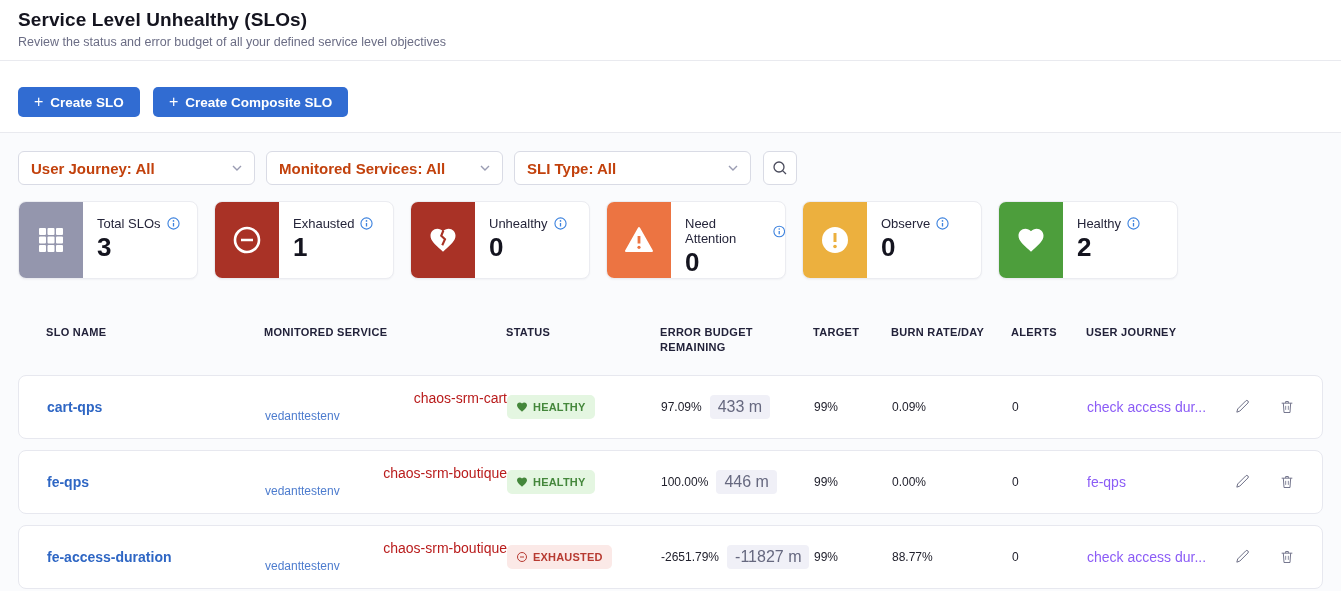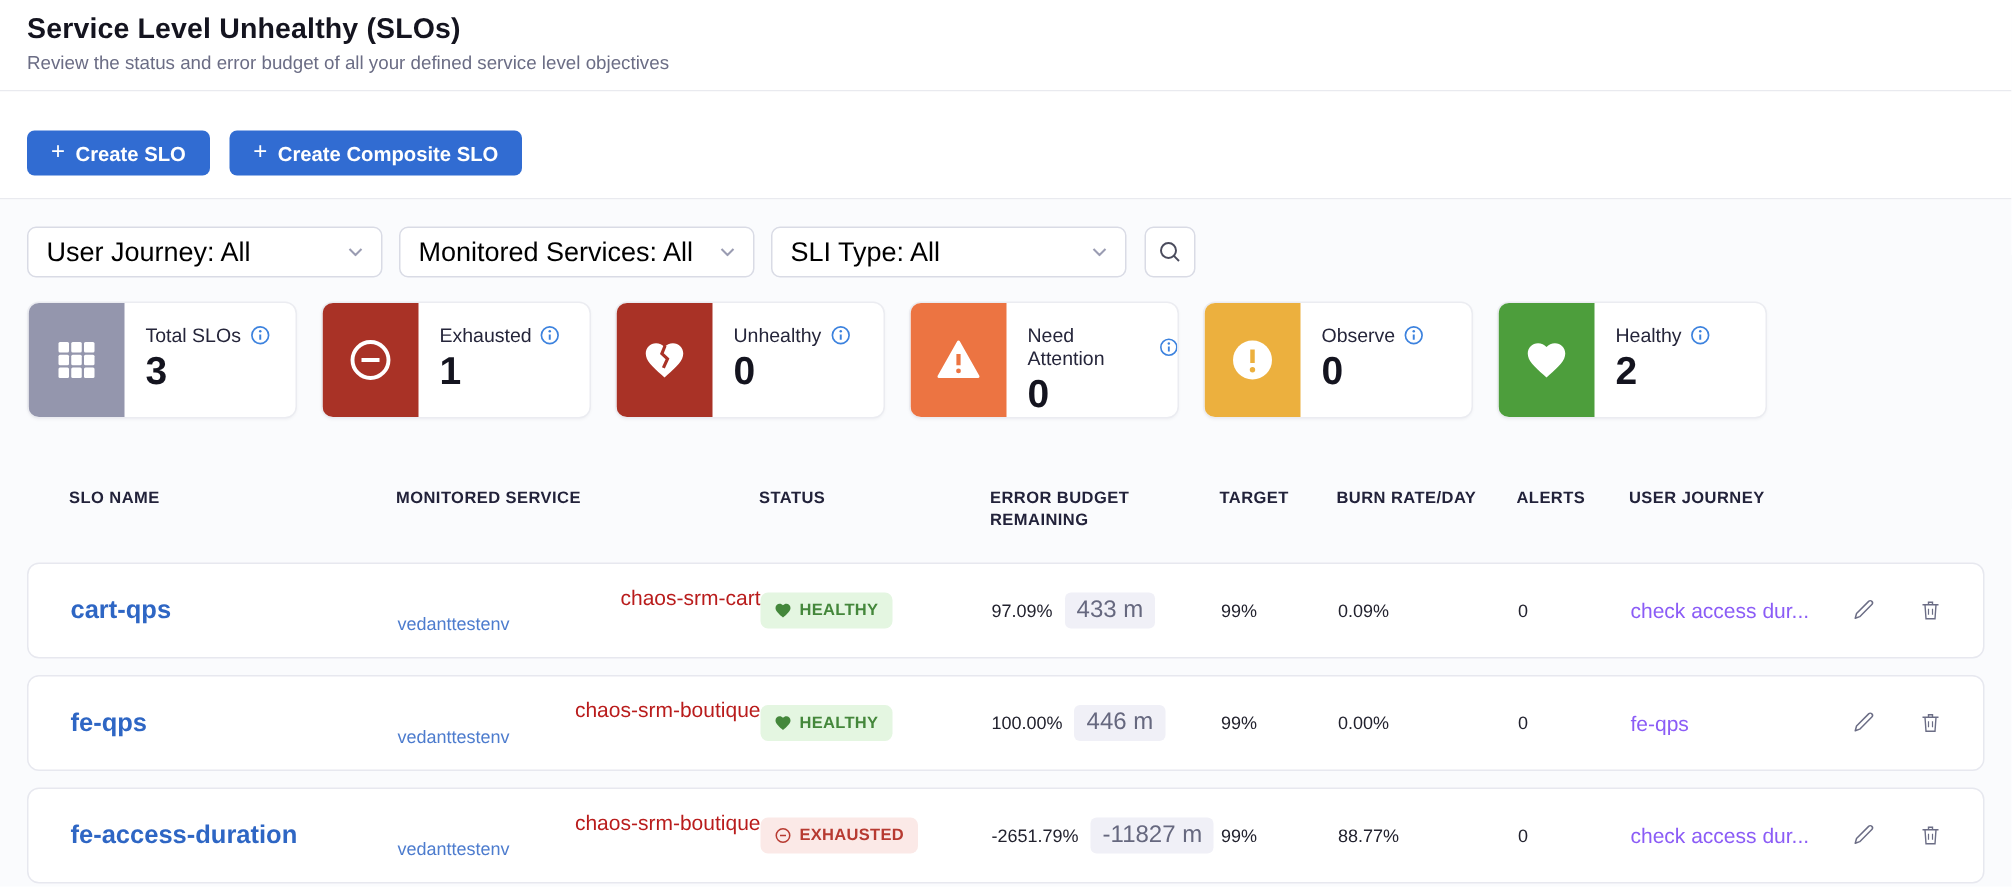--- a/index.html
+++ b/index.html
@@ -18,21 +18,21 @@
     font-family:inherit; }
   .btn-plus { font-size:16px; font-weight:400; line-height:1; }
 
   
   .content { background:#fafbfd; padding:18px 18px 0; height:463px; }
 
   
   .filter-bar { display:flex; gap:11px; align-items:center; }
   .dropdown { width:237px; height:34px; background:#fff; border:1px solid #d9dbe5; border-radius:6px;
     display:flex; align-items:center; justify-content:space-between; padding:0 12px; cursor:pointer; }
-  .dropdown-label { font-size:18px; color:#000000; }
+  .dropdown-label { font-size:15px; color:#c2410c;font-weight:bold; }
   .search-btn { width:34px; height:34px; background:#fff; border:1px solid #d9dbe5; border-radius:6px;
     display:flex; align-items:center; justify-content:center; cursor:pointer; margin-left:1px; }
 
   
   .cards-row { display:flex; gap:16px; margin-top:16px; }
   .stat-card { width:180px; height:78px; background:#fff; border:1px solid #ebecf1; border-radius:8px;
     box-shadow:0 1px 2px rgba(30,30,60,.04); display:flex; overflow:hidden; }
   .stat-icon-block { width:64px; height:100%; display:flex; align-items:center; justify-content:center; flex-shrink:0; }
   .bg-gray { background:#9496ad; } .bg-red { background:#a93226; } .bg-orange { background:#ec7442; }
   .bg-amber { background:#ecb03e; } .bg-green { background:#4d9e3c; }
@@ -42,21 +42,21 @@
   .stat-value { font-size:26px; font-weight:700; color:#14141f; margin-top:3px; line-height:1; }
 
   
   .slo-table { margin-top:24px; }
   .tbl-grid { display:grid; grid-template-columns:218px 242px 154px 153px 78px 120px 75px 145px 1fr; align-items:center; }
   .tbl-head { padding:22px 28px 20px; }
   .th { font-size:11px; font-weight:700; color:#22223a; letter-spacing:.3px; text-transform:uppercase;
     align-self:start; padding-right:14px; line-height:1.35; }
   .tbl-row { background:#fff; border:1px solid #e7e8ef; border-radius:8px; height:64px; margin-bottom:11px;
     padding:0 28px; cursor:pointer; }
-  .slo-link { font-size:17px; font-weight:700; color:#2e66c4; }
+  .slo-link { font-size:14px; font-weight:700; color:#2e66c4; }
   .svc-name { font-size:14px; font-weight:400; color:#b91c1c; line-height:1.25;text-align:right; }
   .svc-env { font-size:12px; color:#4d7cce; margin-top:2px; }
   .status-badge { display:inline-flex; align-items:center; gap:5px; height:24px; padding:0 9px;
     border-radius:5px; font-size:11px; font-weight:700; letter-spacing:.2px; }
   .badge-healthy { background:#e4f6e1; color:#44873b; }
   .badge-exhausted { background:#fbe9e7; color:#b73a31; }
   .budget-cell { display:flex; align-items:center; gap:8px; }
   .cell-text { font-size:12px; color:#22222e; }
   .budget-chip { background:#f0f0f7; color:#66687f; font-size:16px; padding:3px 8px; border-radius:4px; white-space:nowrap; }
   .uj-text { font-size:14px; color:#8b5cf6; white-space:nowrap; overflow:hidden; }

